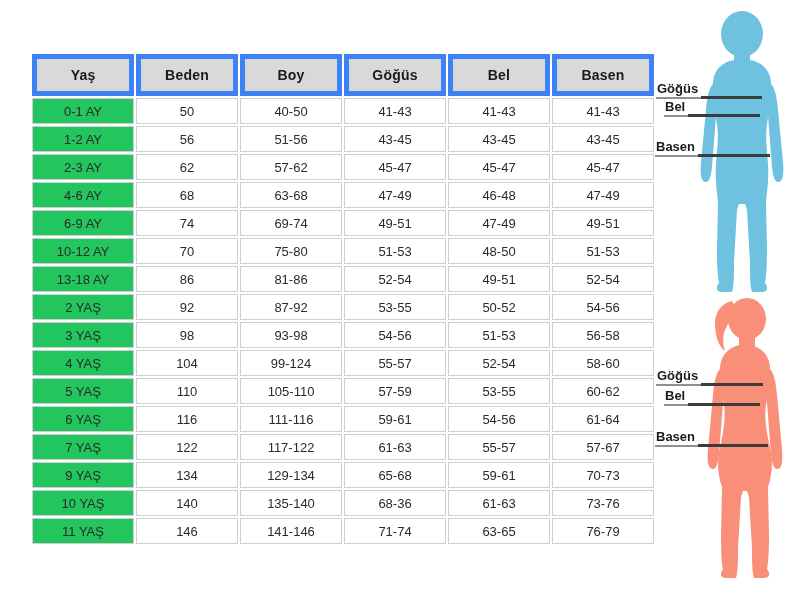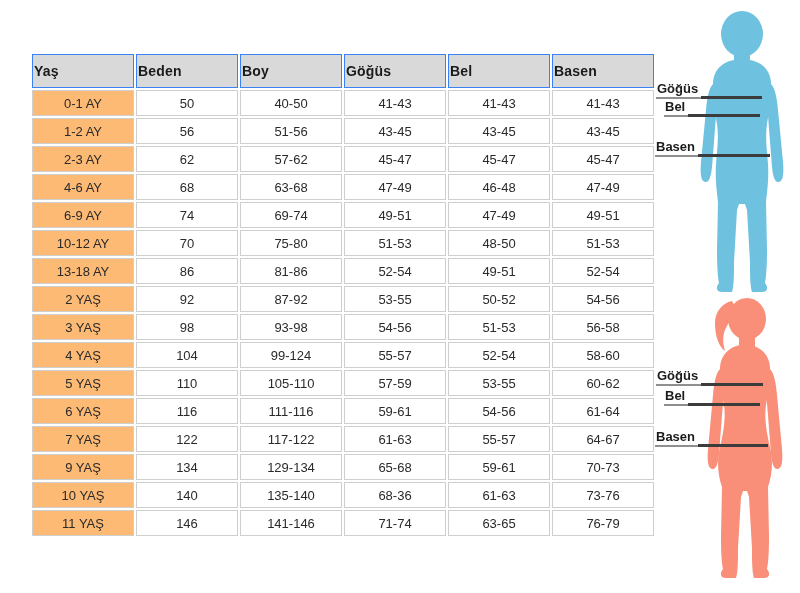--- a/index.html
+++ b/index.html
@@ -7,29 +7,29 @@
     width:800px;height:593px;position:relative;background:#ffffff;
     font-family:"Liberation Sans","DejaVu Sans",sans-serif;
     overflow:hidden;
   }
   
   .size-table{
     position:absolute;left:30px;top:52px;width:626px;
     border-collapse:separate;border-spacing:2px;table-layout:fixed;
   }
   .size-table th{
-    background:#d9d9d9;border:1px solid #3b82f6;height:30px;
-    font-weight:bold;font-size:14px;color:#1a1a1a;text-align:left;
+    background:#d9d9d9;border:5px solid #3b82f6;height:30px;
+    font-weight:bold;font-size:14px;color:#1a1a1a;text-align:center;
     letter-spacing:.2px;
   }
   .size-table td{
     background:#ffffff;border:1px solid #cfcfcf;height:22px;
     font-size:13px;color:#2a2a2a;text-align:center;
   }
-  .size-table td.first{background:#fdba74;}
+  .size-table td.first{background:#22c55e;}
   
   .fig{position:absolute;}
   .fig svg{display:block;}
   
   .measure{
     position:absolute;display:flex;align-items:flex-end;z-index:5;
   }
   .measure .lbl{
     font-size:13px;font-weight:bold;color:#1b1b1b;line-height:14px;
     padding:0 3px 1px 1px;border-bottom:2px solid #8f8f8f;white-space:nowrap;
@@ -146,21 +146,21 @@
         <td>59-61</td>
         <td>54-56</td>
         <td>61-64</td>
       </tr>
       <tr>
         <td class="first">7 YAŞ</td>
         <td>122</td>
         <td>117-122</td>
         <td>61-63</td>
         <td>55-57</td>
-        <td>64-67</td>
+        <td>57-67</td>
       </tr>
       <tr>
         <td class="first">9 YAŞ</td>
         <td>134</td>
         <td>129-134</td>
         <td>65-68</td>
         <td>59-61</td>
         <td>70-73</td>
       </tr>
       <tr>

